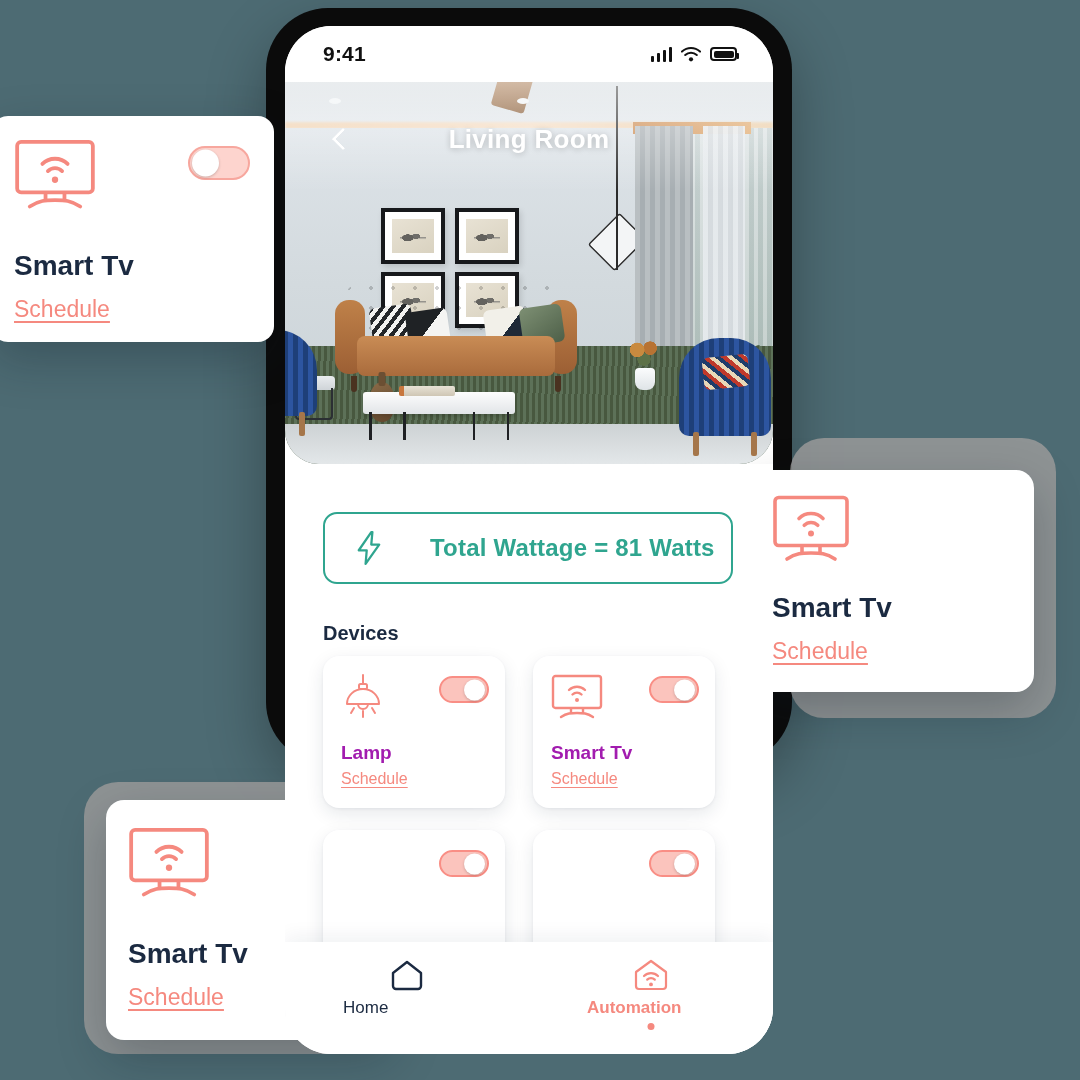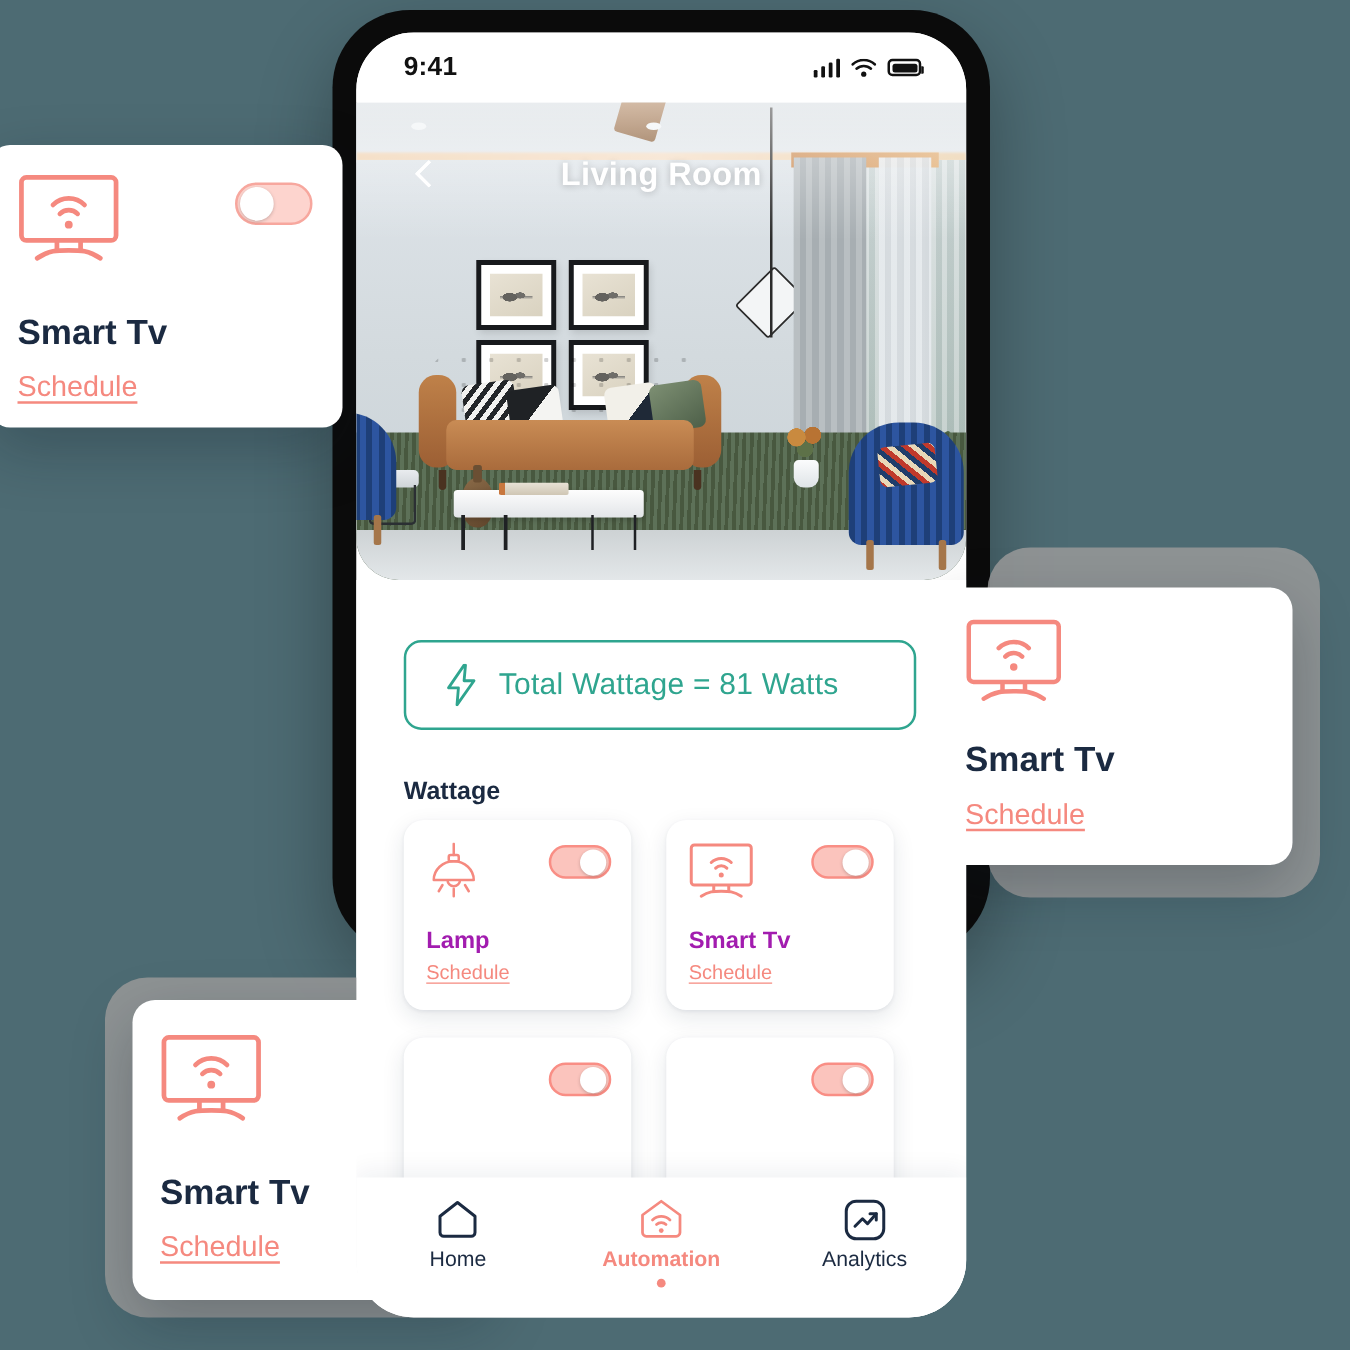--- a/index.html
+++ b/index.html
@@ -255,21 +255,21 @@
 
   
   .content{ position:absolute; left:0; top:438px; width:488px; bottom:0; background:#fff; z-index:20; }
   .wattage{
     position:absolute; left:38px; top:48px; width:410px; height:72px;
     border:2px solid #2fa58f; border-radius:14px;
     display:flex; align-items:center; gap:16px; padding-left:30px;
     background:#fff;
   }
   .bolt-icon{ width:28px; height:34px; flex:none; }
-  .wattage-text{ font-size:24px; font-weight:400; color:#2fa58f; letter-spacing:.2px; }
+  .wattage-text{ font-size:24px; font-weight:700; color:#2fa58f; letter-spacing:.2px;margin-left:31px; }
 
   .section-title{
     position:absolute; left:38px; top:158px; font-size:20px; font-weight:700; color:#1b2a41;
   }
   .device-grid{
     position:absolute; left:38px; top:192px; width:412px;
     display:grid; grid-template-columns:182px 182px; gap:22px 28px;
   }
   .device-card{
     width:182px; height:152px; background:#fff; border-radius:16px;
@@ -301,21 +301,21 @@
   .toggle.green .knob{ right:2px; }
 
   
   .tabbar{
     position:absolute; left:0; bottom:0; width:100%; height:112px;
     background:#fff; z-index:30;
     box-shadow:0 -6px 18px rgba(24,40,60,.06);
     display:flex; align-items:flex-start; justify-content:space-around;
     padding-top:14px;
   }
-  .tab{ width:128px; text-align:center; cursor:pointer; position:relative; }
+  .tab{ width:128px; cursor:pointer; position:relative; }
   .tab .ti{ height:40px; display:flex; align-items:center; justify-content:center; }
   .tab .tl{ font-size:17px; color:#1b2a41; margin-top:2px; }
   .tab.active .tl{ color:#f5897f; font-weight:600; }
   .tab .dot{
     position:absolute; left:50%; transform:translateX(-50%); bottom:-12px;
     width:7px; height:7px; border-radius:50%; background:#f5897f;
   }
 
   
   .float-card{
@@ -477,21 +477,21 @@
 
       <div class="content">
 
         <div class="wattage">
           <svg class="bolt-icon" viewBox="0 0 24 30">
             <path d="M14 1 3 17h7L9 29 21 12h-7l1-11z" fill="none" stroke="#2fa58f" stroke-width="2" stroke-linejoin="round"></path>
           </svg>
           <div class="wattage-text">Total Wattage = 81 Watts</div>
         </div>
 
-        <div class="section-title">Wattage</div>
+        <div class="section-title">Devices</div>
 
         <div class="device-grid">
 
           <div class="device-card">
             <svg class="device-icon" width="44" height="46" viewBox="0 0 44 46">
               <path d="M22 1v9" stroke="#f5897f" stroke-width="2" stroke-linecap="round"></path>
               <rect x="18" y="10" width="8" height="5" rx="1.5" fill="none" stroke="#f5897f" stroke-width="2"></rect>
               <path d="M6 30a16 15 0 0 1 32 0z" fill="none" stroke="#f5897f" stroke-width="2" stroke-linejoin="round"></path>
               <path d="M17 30a5 5 0 0 0 10 0" fill="none" stroke="#f5897f" stroke-width="2"></path>
               <path d="M22 37v6M13 34l-3 5M31 34l3 5" stroke="#f5897f" stroke-width="2" stroke-linecap="round"></path>
@@ -549,30 +549,20 @@
                 <path d="M18 2 3 13v14a3 3 0 0 0 3 3h24a3 3 0 0 0 3-3V13z" fill="none" stroke="#f5897f" stroke-width="2.2" stroke-linejoin="round"></path>
                 <path d="M11 17c3.9-3.9 10.1-3.9 14 0" stroke="#f5897f" stroke-width="2.2" fill="none" stroke-linecap="round"></path>
                 <path d="M14.2 20.6c2.1-2.1 5.5-2.1 7.6 0" stroke="#f5897f" stroke-width="2.2" fill="none" stroke-linecap="round"></path>
                 <circle cx="18" cy="25.4" r="1.9" fill="#f5897f"></circle>
               </svg>
             </div>
             <div class="tl">Automation</div>
             <div class="dot"></div>
           </div>
 
-          <div class="tab">
-            <div class="ti">
-              <svg width="34" height="34" viewBox="0 0 34 34">
-                <rect x="2" y="2" width="30" height="30" rx="8" fill="none" stroke="#1b2a41" stroke-width="2.4"></rect>
-                <path d="M9 22l6-6 4 4 7-8" fill="none" stroke="#1b2a41" stroke-width="2.4" stroke-linecap="round" stroke-linejoin="round"></path>
-                <path d="M21 12h5v5" fill="none" stroke="#1b2a41" stroke-width="2.4" stroke-linecap="round" stroke-linejoin="round"></path>
-              </svg>
-            </div>
-            <div class="tl">Analytics</div>
-          </div>
         </div>
 
       </div>
     </div>
   </div>
 
   <div class="shadow-plate" id="plateB"></div>
   <div class="float-card" id="cardB">
     <svg class="fc-icon" width="78" height="70" viewBox="0 0 52 46">
       <rect x="2" y="2" width="48" height="32" rx="2.5" fill="none" stroke="#f5897f" stroke-width="2.4"></rect>

